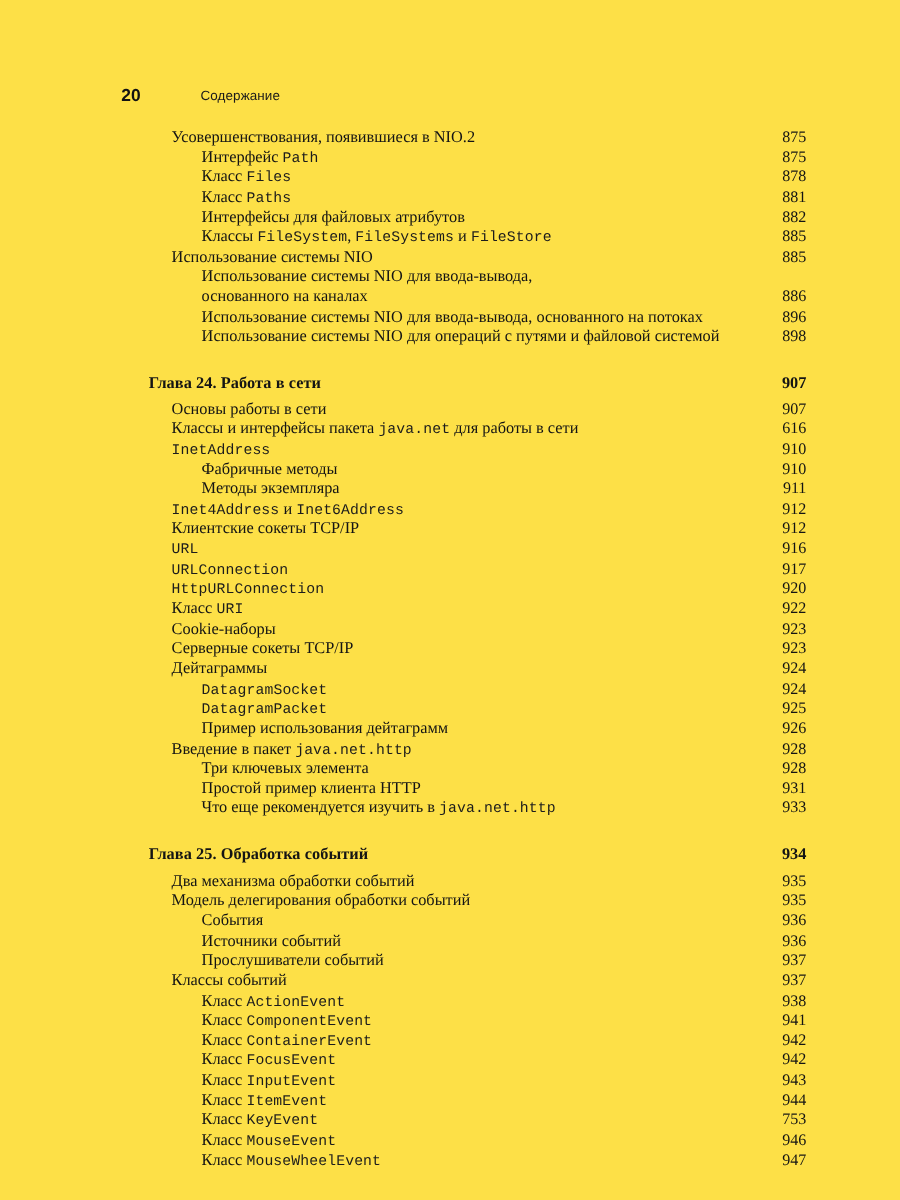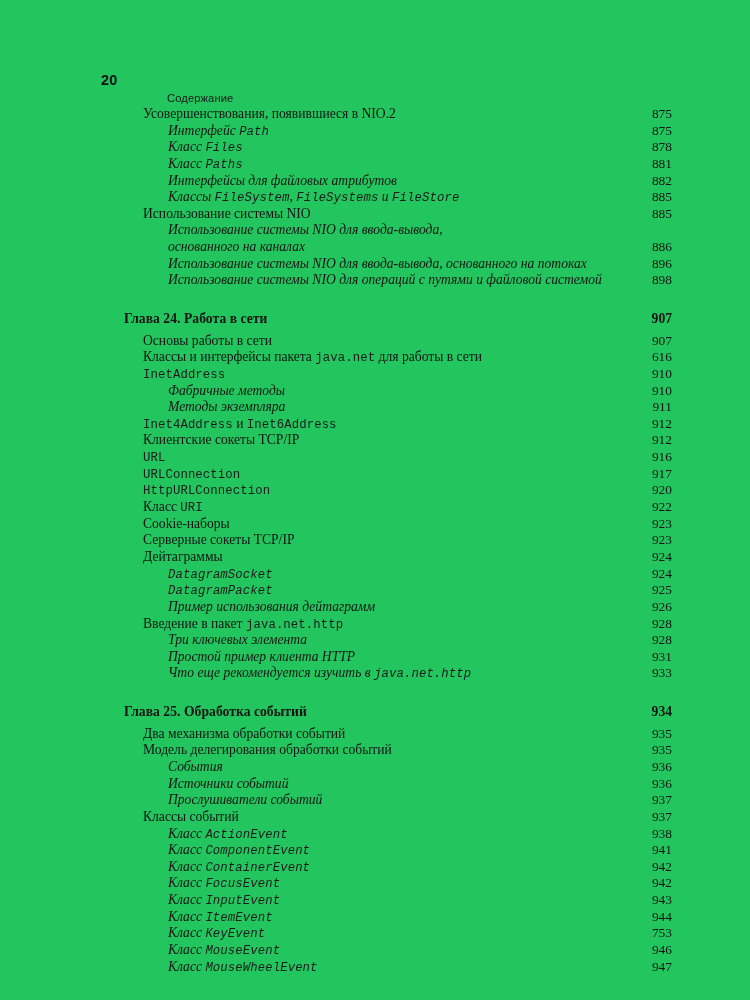--- a/index.html
+++ b/index.html
@@ -15,42 +15,42 @@
     font-family: "Liberation Serif", serif;
     color: #111111;
     -webkit-font-smoothing: antialiased;
   }
 
   #page {
     position: absolute;
     left: 0; top: 0;
     width: 750px;
     height: 1000px;
-    background: #22c55e;
+    background: #fde047;
   }
 
   
   .runhead {
     position: absolute;
     left: 0; top: 72px;
     width: 750px;
     height: 20px;
     font-family: "Liberation Sans", sans-serif;
   }
   .runhead .folio {
     position: absolute;
     left: 101px; top: 0;
     font-size: 14.5px;
     font-weight: bold;
     letter-spacing: 0.2px;
     color: #121212;
   }
   .runhead .title {
     position: absolute;
-    left: 167px; top: 20px;
+    left: 167px; top: 2px;
     font-size: 11.2px;
     font-weight: normal;
     color: #1a1a1a;
     letter-spacing: 0.1px;
   }
 
   
   .toc {
     position: absolute;
     left: 0;
@@ -76,21 +76,21 @@
     right: 78px;
     top: 0;
     font-size: 13.4px;
     color: #141414;
     font-variant-numeric: lining-nums;
   }
 
   
   .lv-chap  .lbl { left: 124px; }
   .lv-1     .lbl { left: 143px; }
-  .lv-2     .lbl { left: 168px; font-style: italic; }
+  .lv-2     .lbl { left: 168px; }
 
   
   .row.chapter {
     height: 17.6px;
     line-height: 17.6px;
   }
   .row.chapter .lbl {
     font-size: 14.4px;
     font-weight: bold;
     letter-spacing: 0.05px;

